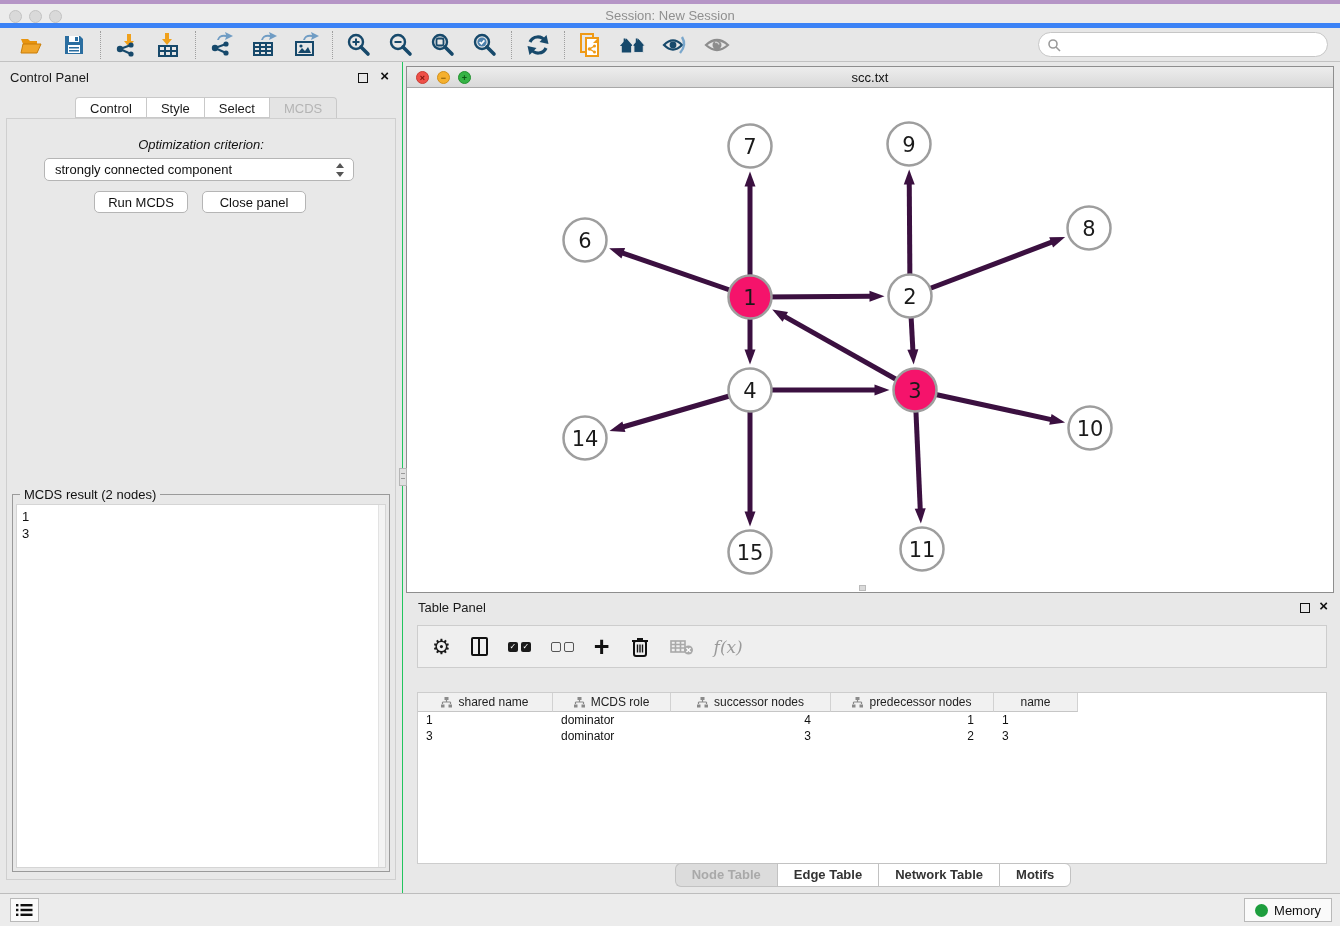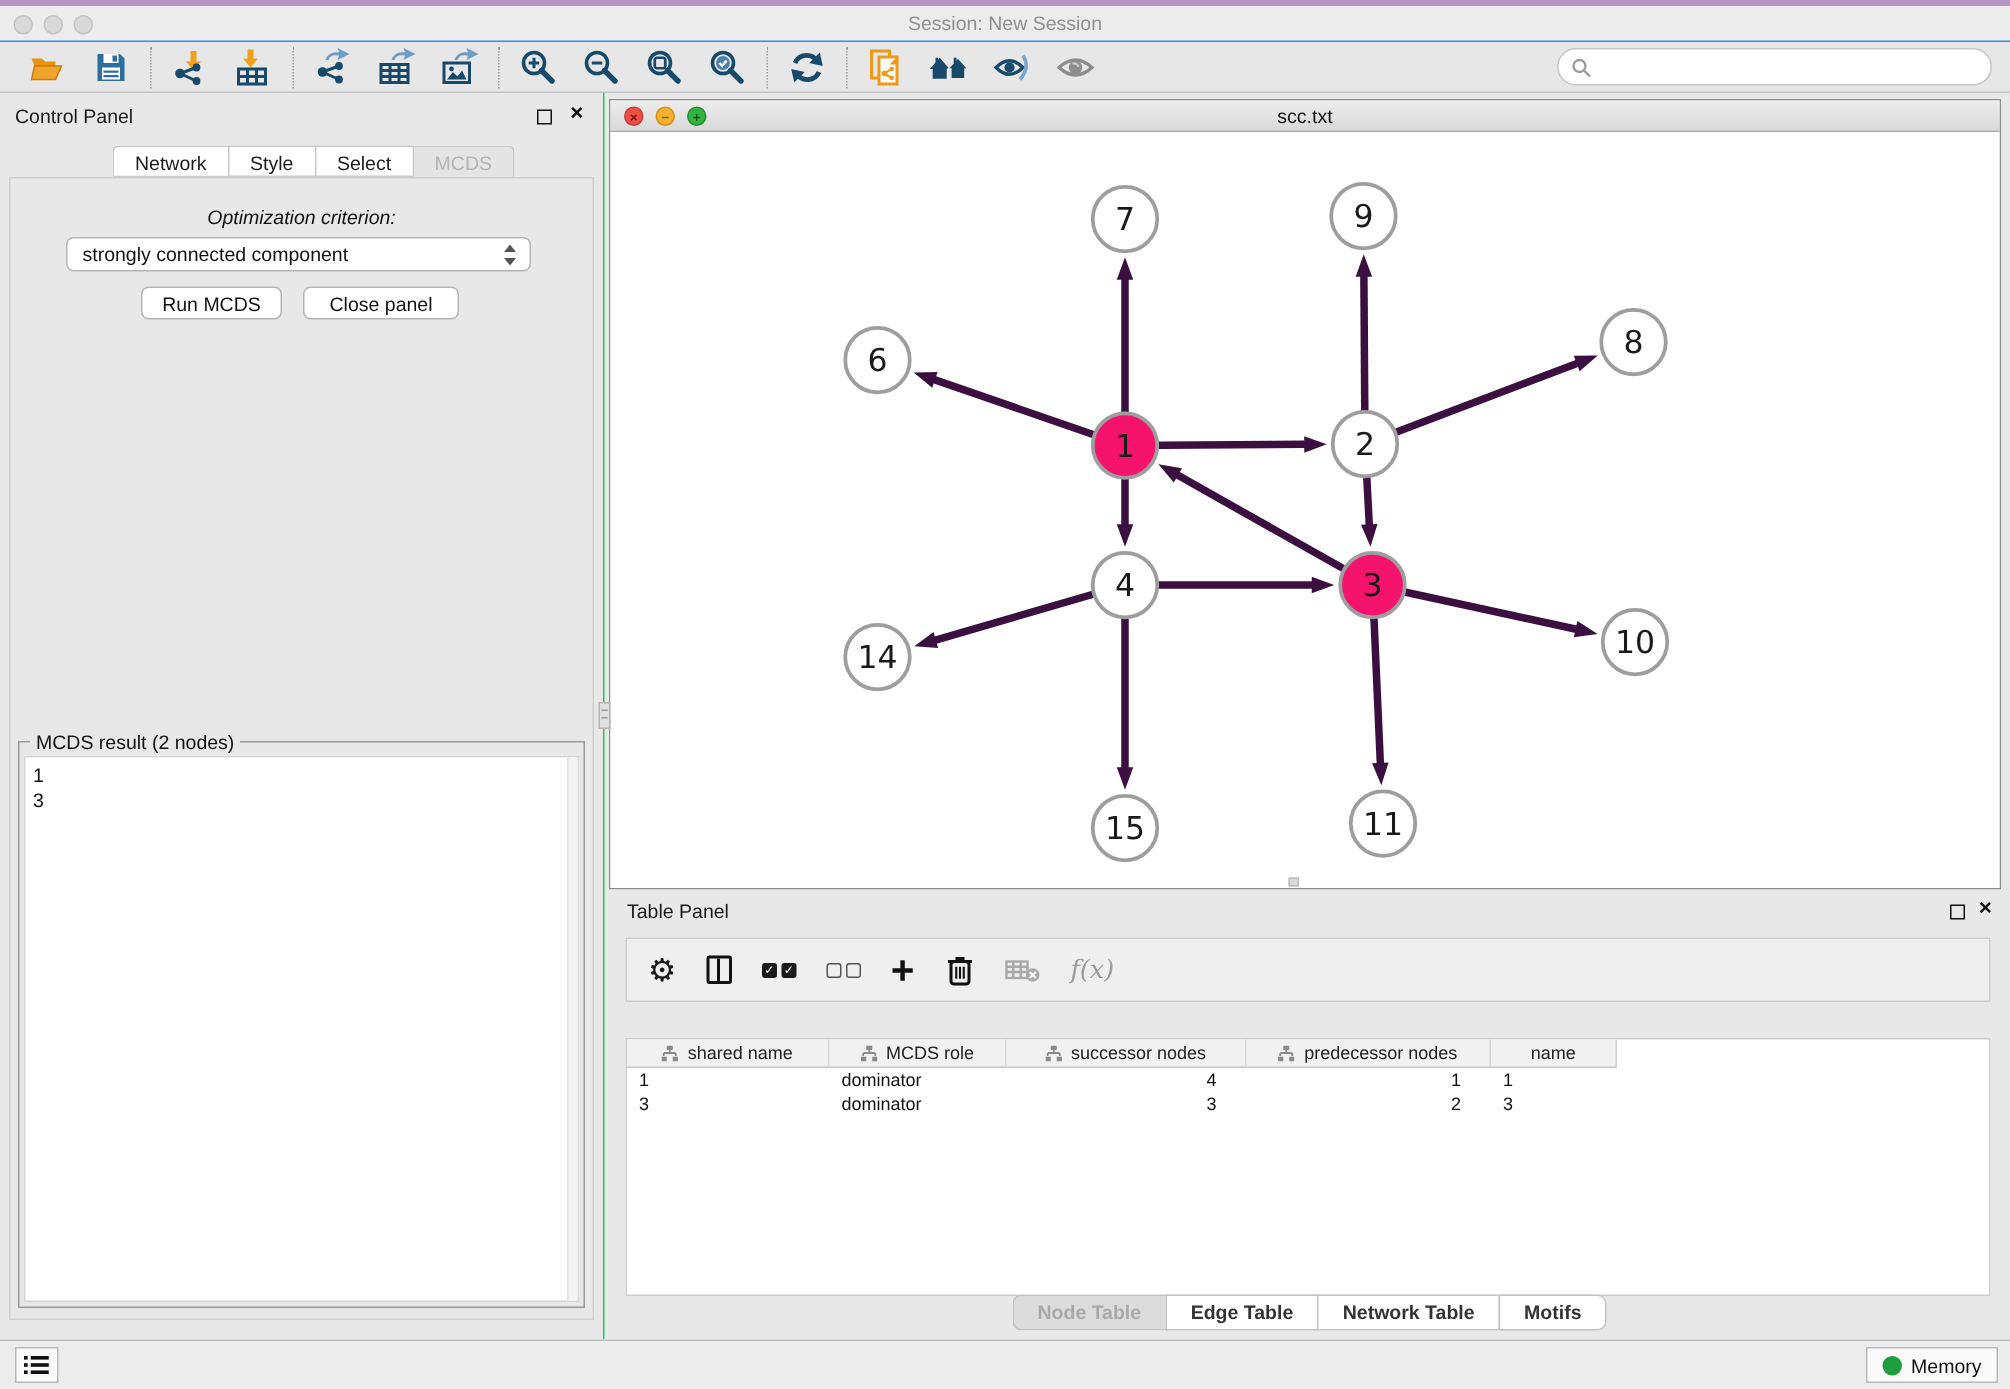--- a/index.html
+++ b/index.html
@@ -1,21 +1,21 @@
 <!DOCTYPE html>
 <html><head>
 <meta charset="utf-8">
 <style>
   * { margin:0; padding:0; box-sizing:border-box; }
   html,body { width:1340px; height:926px; font-family:"Liberation Sans", sans-serif; background:#e8e8e8; overflow:hidden; }
   .window { position:absolute; left:0; top:0; width:1340px; height:926px; background:#e8e8e8; }
 
   
   .desktop-strip { position:absolute; left:0; top:0; width:1340px; height:4px; background:#b595c6; }
-  .titlebar { position:absolute; left:0; top:4px; width:1340px; height:24px; background:#ececec; border-bottom:1px solid #3b82f6; }
+  .titlebar { position:absolute; left:0; top:4px; width:1340px; height:24px; background:#ececec; border-bottom:5px solid #3b82f6; }
   .traffic { position:absolute; top:6px; width:13px; height:13px; border-radius:50%; background:#d9d9d9; border:1px solid #c3c3c3; }
   .t1 { left:9px; } .t2 { left:29px; } .t3 { left:49px; }
   .win-title { position:absolute; left:0; right:0; top:4px; text-align:center; font-size:13px; color:#8f8f8f; }
 
   .toolbar { position:absolute; left:0; top:28px; width:1340px; height:34px; background:#e7e7e7; border-bottom:1px solid #c2c2c2; display:flex; align-items:center; padding-left:8px; }
   .tb-group { display:flex; align-items:center; gap:14px; padding:0 10px; }
   .tb-sep { width:1px; height:28px; border-left:1px dotted #9f9f9f; margin:0 2px; }
   .tb-btn { width:28px; height:28px; display:flex; align-items:center; justify-content:center; cursor:default; }
   .search-wrap { position:absolute; right:12px; top:32px; width:290px; height:25px; background:#fff; border:1px solid #c6c6c6; border-radius:13px; display:flex; align-items:center; padding-left:8px; }
   .search-wrap input { border:none; outline:none; font-size:12px; width:250px; background:transparent; font-family:"Liberation Sans",sans-serif; }
@@ -269,21 +269,21 @@
     <input type="text" placeholder="" style="">
   </div>
 
   <div class="control-panel">
     <div class="panel-head">
       <span class="panel-title">Control Panel</span>
       <span class="float-icon cp-float"></span>
       <span class="close-icon cp-close">×</span>
     </div>
     <div class="cp-tabs">
-      <span class="cp-tab">Network</span>
+      <span class="cp-tab">Control</span>
       <span class="cp-tab">Style</span>
       <span class="cp-tab">Select</span>
       <span class="cp-tab active">MCDS</span>
     </div>
     <div class="cp-content"></div>
 
     <div class="opt-label">Optimization criterion:</div>
     <div class="opt-select">
       <span>strongly connected component</span>
       <span class="stepper">

